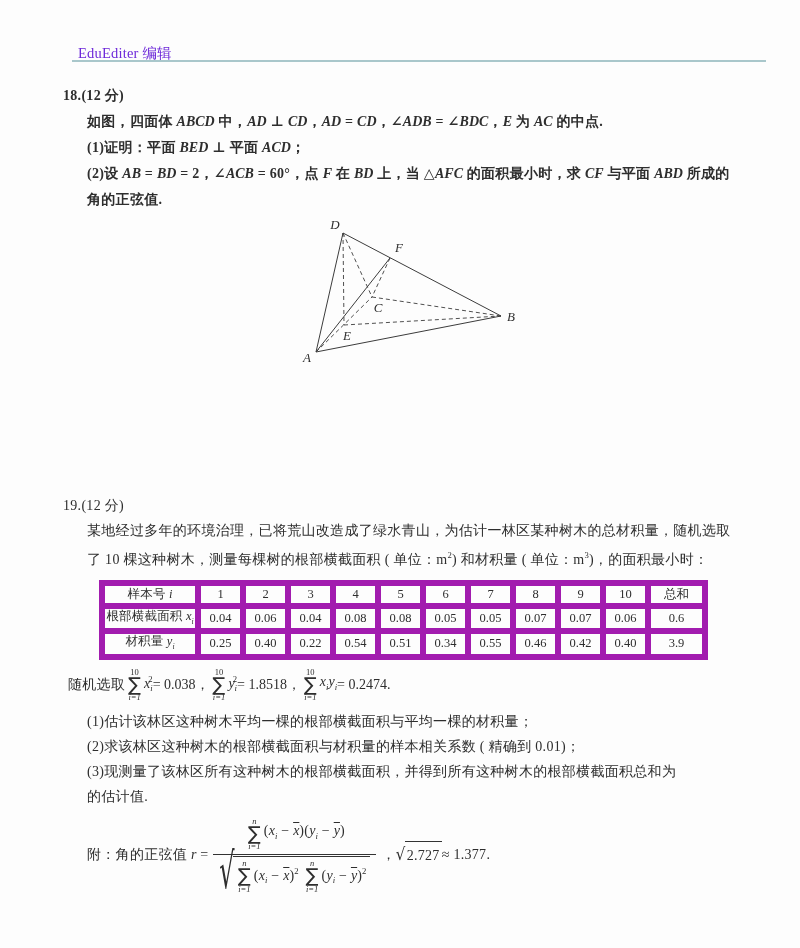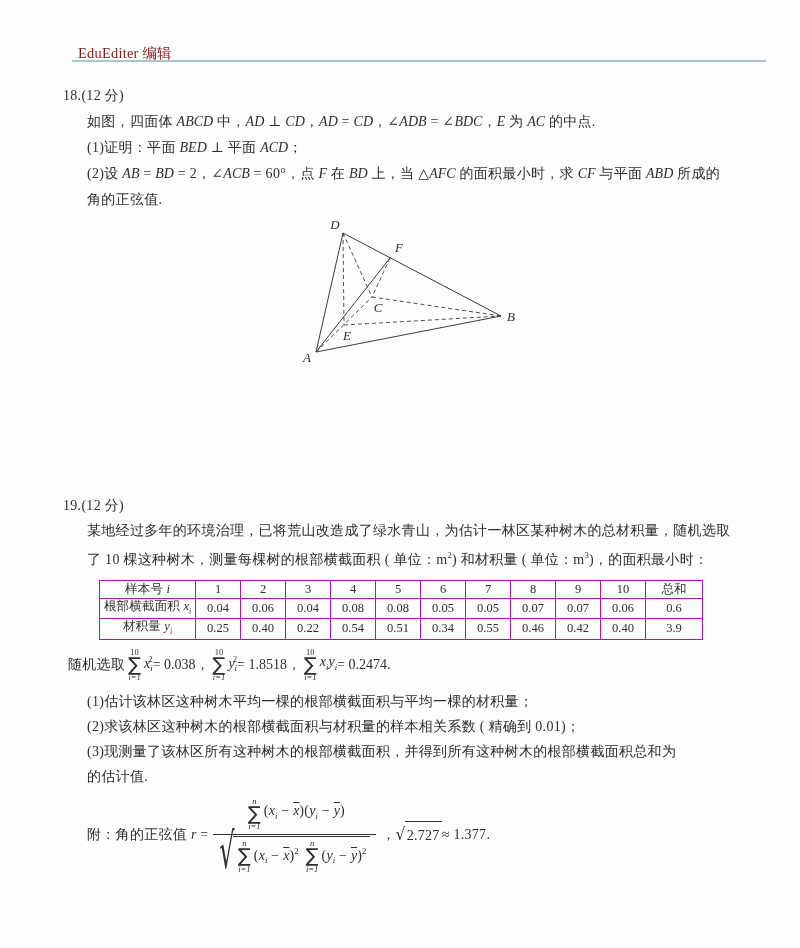--- a/index.html
+++ b/index.html
@@ -5,44 +5,44 @@
   html, body { margin: 0; padding: 0; }
   body {
     width: 800px; height: 948px; position: relative; overflow: hidden;
     background: #fdfdfd;
     font-family: "Liberation Serif", "DejaVu Serif", serif;
     color: #2e2e2e;
   }
   .page { position: absolute; inset: 0; }
 
   
-  .hdr-title { position: absolute; left: 78px; top: 44px; font-size: 14.5px; color: #7f1d1d; letter-spacing: .2px; }
+  .hdr-title { position: absolute; left: 78px; top: 44px; font-size: 14.5px; color: #6d28d9; letter-spacing: .2px; }
   .hdr-rule  { position: absolute; left: 72px; top: 60px; width: 694px; height: 2.2px; background: #a9c7cb; }
 
   
   .sec { position: absolute; font-size: 14px; letter-spacing: .3px; }
-  #q18 { left: 63px; top: 83px; width: 690px; line-height: 26px; }
+  #q18 { left: 63px; top: 83px; width: 690px; line-height: 26px; font-weight: bold; }
   #q19 { left: 63px; top: 493px; width: 690px; line-height: 25px; }
   .line { white-space: nowrap; }
   .indent { padding-left: 24px; }
   .it { font-style: italic; letter-spacing: 0; }
   .ol { text-decoration: overline; }
   sub, sup { font-size: 0.62em; letter-spacing: 0; }
   sup.tight { margin-left: -0.5em; }
 
   
   #fig { position: absolute; left: 288px; top: 210px; }
   #fig text { font-size: 13px; font-style: italic; fill: #2e2e2e;
               font-family: "Liberation Serif", "DejaVu Serif", serif; }
   #fig line { stroke: #3c3c3c; stroke-width: 1; fill: none; }
   #fig line.dash { stroke-dasharray: 4,3; stroke-width: .9; }
 
   
   .dtable { border-collapse: collapse; table-layout: fixed; margin: 8px 0 0 36px; letter-spacing: 0; }
-  .dtable td { border: 1px solid #a21caf; text-align: center; font-size: 12.5px;
+  .dtable td { border: 6px solid #a21caf; text-align: center; font-size: 12.5px;
                height: 17px; line-height: 15px; padding: 0 1px; }
   .dtable td.lbl { font-size: 12.5px; letter-spacing: .2px; }
 
   
   .sum { display: inline-flex; flex-direction: column; align-items: center;
          line-height: 1; margin: 0 3px; vertical-align: middle; letter-spacing: 0; }
   .sum .lim { font-size: 8.5px; }
   .sum .sg  { font-size: 19px; line-height: .9; font-family: "DejaVu Sans", "Liberation Sans", sans-serif; }
   .mrow { display: inline-flex; align-items: center; letter-spacing: 0; }
 

